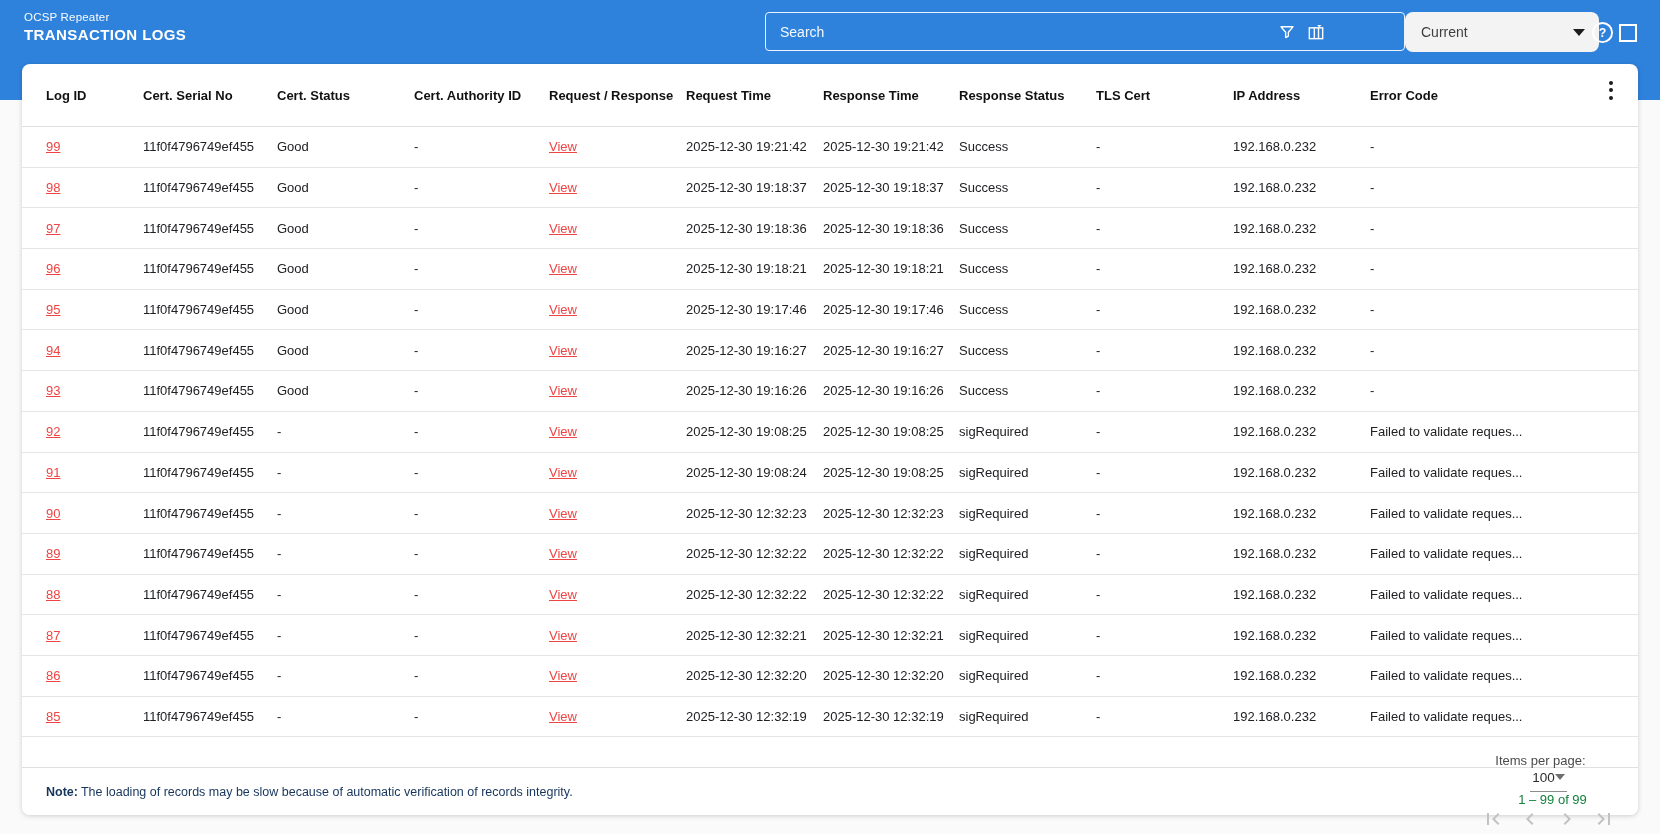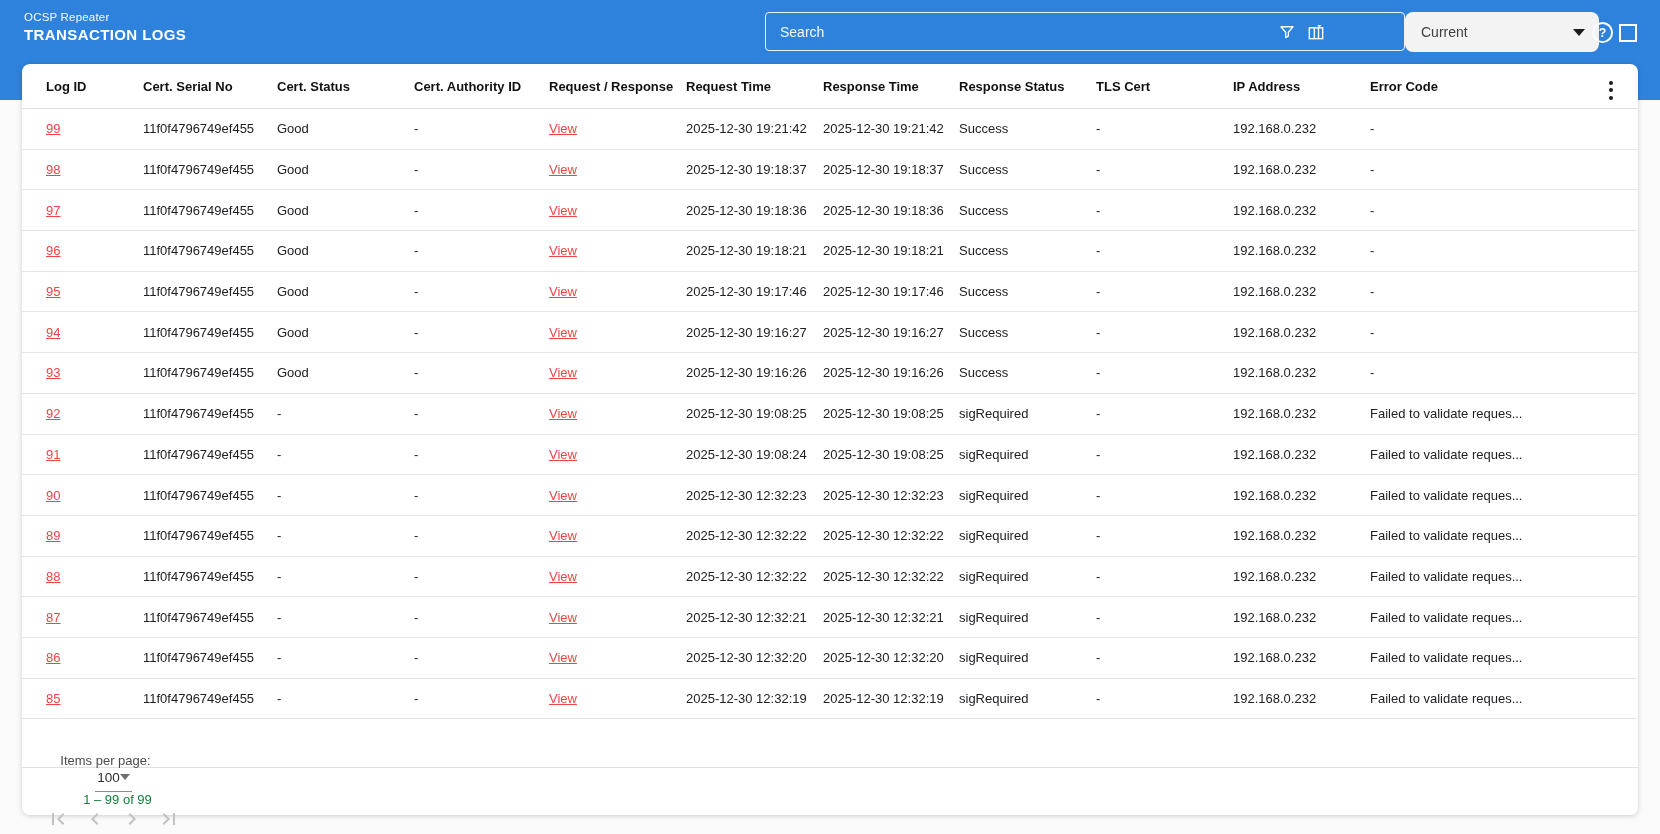--- a/index.html
+++ b/index.html
@@ -59,21 +59,21 @@
     box-shadow: 0 1px 5px rgba(0,0,0,.18);
   }
 
   .grid-row {
     display: grid;
     grid-template-columns: 97px 134px 137px 135px 137px 137px 136px 137px 137px 137px 1fr;
     padding: 0 44px 0 24px;
     align-items: center;
   }
   .thead {
-    position: relative; height: 45px; border-bottom: 1px solid #e0e0e0;
+    position: relative; height: 63px; border-bottom: 1px solid #e0e0e0;
   }
   .thead .grid-row { height: 100%; }
   .th { font-size: 13px; font-weight: bold; color: #111111; white-space: nowrap; }
 
   .kebab {
     position: absolute; right: 14px; top: 13px; width: 26px; height: 26px;
     display: flex; flex-direction: column; align-items: center; justify-content: center;
     gap: 3.5px; cursor: pointer;
   }
   .kebab i { width: 4px; height: 4px; border-radius: 50%; background: #1b1b1b; }
@@ -379,20 +379,23 @@
     <div class="td">2025-12-30 12:32:19</div>
     <div class="td">2025-12-30 12:32:19</div>
     <div class="td">sigRequired</div>
     <div class="td">-</div>
     <div class="td">192.168.0.232</div>
     <div class="td">Failed to validate reques...</div>
   </div>
 </div>
 
   <div class="tfoot">
+    <div class="note">
+      <b>Note:</b><span>The loading of records may be slow because of automatic verification of records integrity.</span>
+    </div>
     <div class="pager">
       <span class="ipp-label">Items per page:</span>
       <span class="ipp-select">
         <span>100</span>
         <span class="ipp-caret"></span>
       </span>
       <span class="range">1 – 99 of 99</span>
       <span class="navs">
         <span>
           <svg width="24" height="24" viewBox="0 0 24 24" fill="#c2c2c2">

